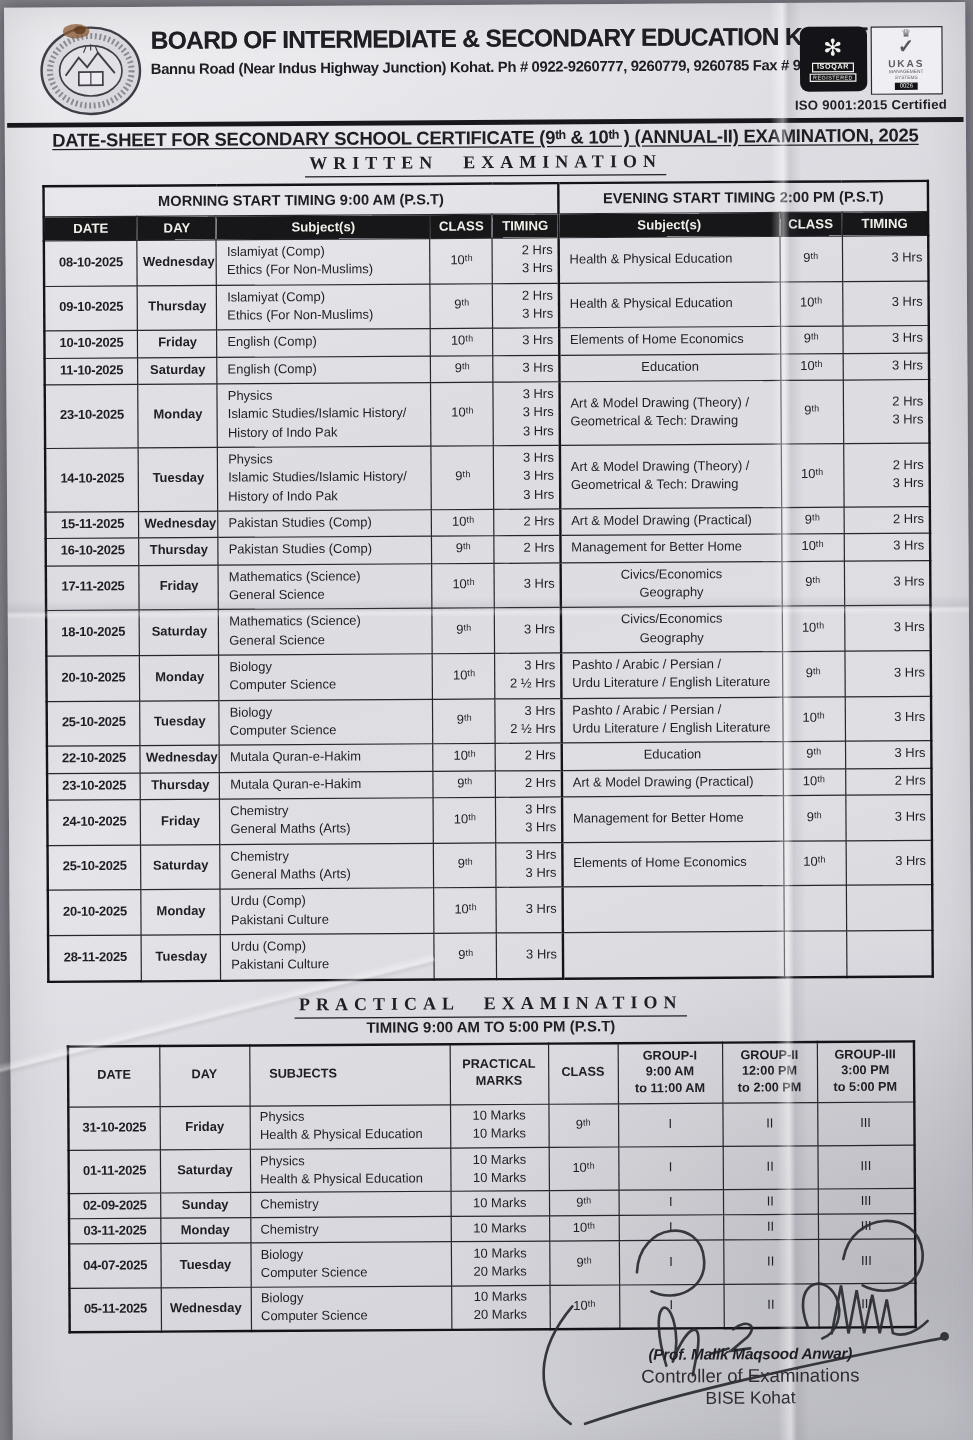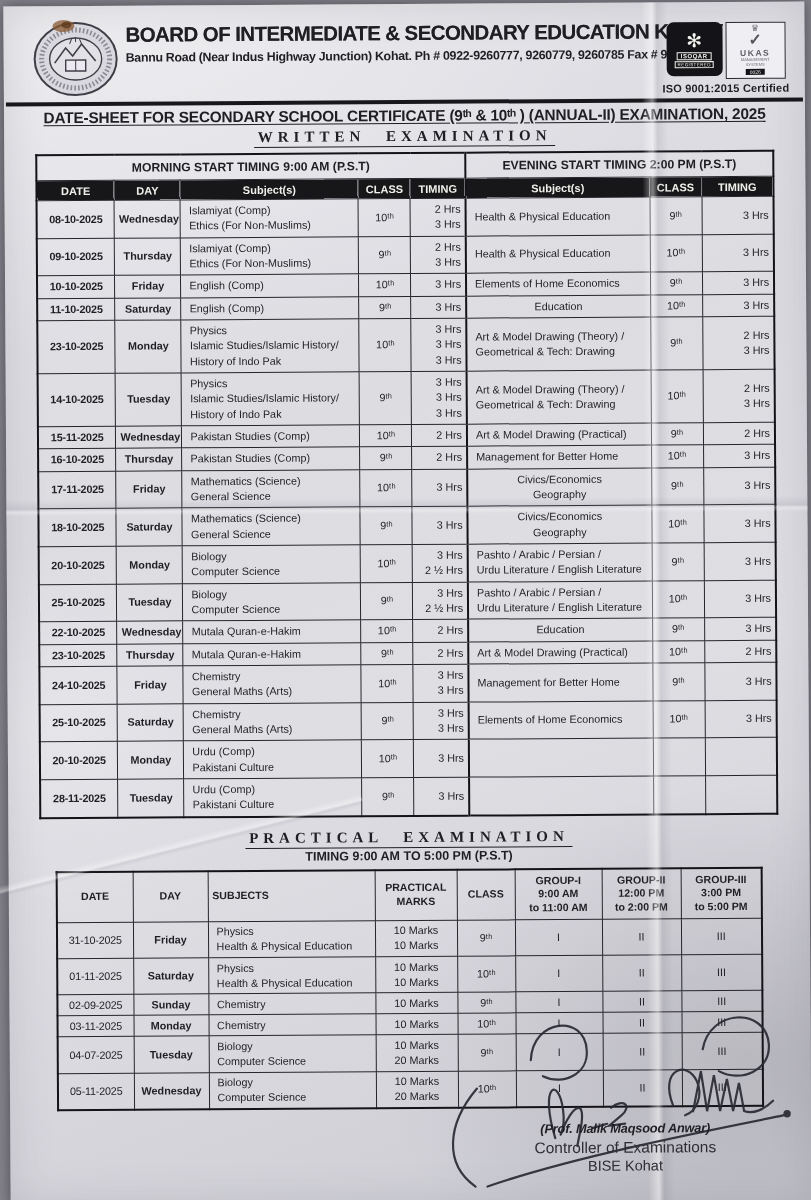--- a/index.html
+++ b/index.html
@@ -67,23 +67,23 @@
   .written .c-day{font-weight:bold;text-align:center;}
   .written .c-sub{text-align:left;padding-left:8px;}
   .written .c-cls{text-align:center;}
   .written .c-time{text-align:right;}
   .written td:nth-child(5),.written .bar th:nth-child(5),.written .split-hdr th:first-child{border-right:2.4px solid #141418;}
   .ws{white-space:pre-line;}
   td[data-align="center"]{text-align:center !important;padding-left:4px !important;}
 
   .practical{width:705px;margin:6px auto 0;border:2.6px solid #141418;font-size:10.8px;}
   .practical th{font-size:10.6px;font-weight:bold;line-height:1.3;padding:4px 2px;vertical-align:middle;}
-  .practical th.tl{text-align:left;padding-left:4px;}
+  .practical th.tl{text-align:left;padding-left:16px;}
   .practical td{padding:2.5px 4px;line-height:1.4;vertical-align:middle;text-align:center;}
-  .practical .c-date{font-weight:normal;letter-spacing:-0.2px;}
+  .practical .c-date{font-weight:bold;letter-spacing:-0.2px;}
   .practical .c-day{font-weight:bold;}
   .practical .c-sub{text-align:left;padding-left:8px;}
 
   
   .sig{position:absolute;left:425px;top:985px;width:370px;height:210px;}
   .sig svg{position:absolute;left:0;top:0;}
   .sig-text{position:absolute;left:30px;top:133px;width:320px;text-align:center;}
   .sig-name{font-size:12.8px;font-weight:bold;font-style:italic;letter-spacing:-0.2px;}
   .sig-title{font-size:15.5px;color:#2e2d34;margin-top:3px;}
   .sig-org{font-size:14.5px;color:#2e2d34;margin-top:1px;}

